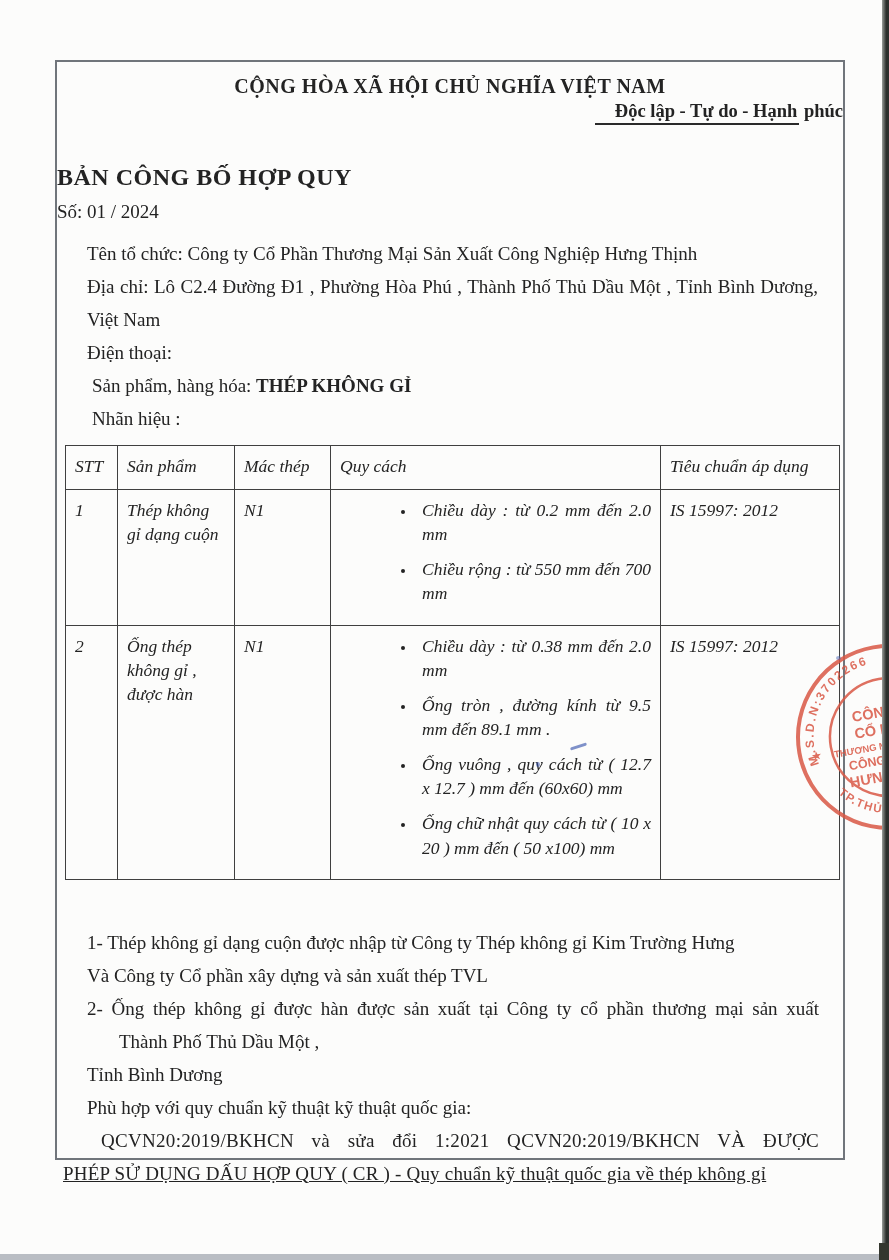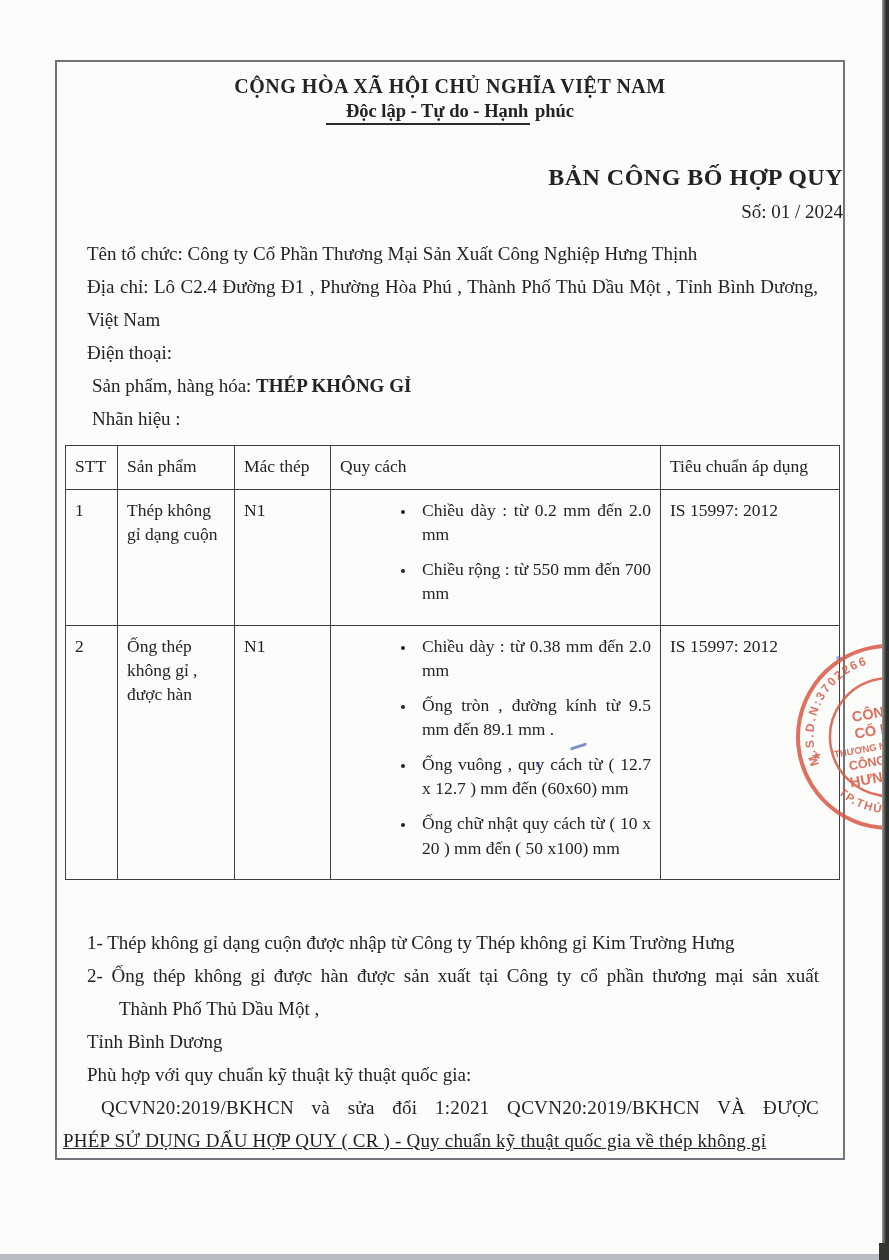--- a/index.html
+++ b/index.html
@@ -18,33 +18,33 @@
   .scan-corner-mark { position:absolute; bottom:0; right:0; width:10px; height:17px;
     background:#34372f; }
 
   .page-frame {
     position:absolute; left:55px; top:60px; width:790px; height:1100px;
     border:2px solid #70757b; background:transparent;
   }
 
   .nat-title { margin-top:13px; text-align:center; font-weight:bold;
     font-size:20px; letter-spacing:.5px; }
-  .motto { margin-top:3px; text-align:center; font-weight:bold; font-size:18.5px; }
+  .motto { margin-top:3px; text-align:right; font-weight:bold; font-size:18.5px; }
   .motto .u { border-bottom:2px solid #2a2a2a; padding:0 2px 2px 20px; }
-  .doc-title { margin-top:42px; text-align:right; font-weight:bold;
+  .doc-title { margin-top:42px; text-align:left; font-weight:bold;
     font-size:24px; letter-spacing:.5px; }
-  .doc-number { margin-top:10px; text-align:right; font-size:19px; }
+  .doc-number { margin-top:10px; text-align:left; font-size:19px; }
 
   .info { padding:14px 25px 0 30px; font-size:19px; }
   .info p { line-height:33px; text-align:justify; }
   .indented { padding-left:5px; }
   .bold { font-weight:bold; }
 
   .spec-table { border-collapse:collapse; margin:10px 0 0 8px; width:774px;
-    font-size:17.5px; table-layout:fixed; }
+    font-size:17.5px; table-layout:fixed;font-style:italic; }
   .spec-table th, .spec-table td {
     border:1.5px solid #3f3f3f; vertical-align:top; padding:8px 9px;
     line-height:1.38; font-weight:normal; text-align:left;
   }
   .spec-table col.c1 { width:52px; } .spec-table col.c2 { width:117px; }
   .spec-table col.c3 { width:96px; } .spec-table col.c4 { width:330px; }
   .spec-table col.c5 { width:179px; }
   .spec-table thead tr { height:44px; }
   .spec-table tr.r1 { height:92px; } .spec-table tr.r2 { height:238px; }
   .cell-center { text-align:center; }
@@ -130,20 +130,21 @@
             <li>Ống chữ nhật quy cách từ ( 10 x 20 ) mm đến ( 50 x100) mm</li>
           </ul>
         </td>
         <td>IS 15997: 2012</td>
       </tr>
     </tbody>
   </table>
 
   <div class="notes">
     <div>1-  Thép không gỉ dạng cuộn được nhập từ Công ty Thép không gỉ Kim Trường Hưng</div>
+    <div>Và Công ty Cổ phần xây dựng và sản xuất thép TVL</div>
     <div class="jlast">2-  Ống thép không gỉ được hàn được sản xuất tại Công ty cổ phần thương mại sản xuất</div>
     <div class="n-indent">Thành Phố Thủ Dầu Một ,</div>
     <div>Tỉnh Bình Dương</div>
     <div>Phù hợp với quy chuẩn kỹ thuật kỹ thuật quốc gia:</div>
     <div class="jlast qcvn1">QCVN20:2019/BKHCN và sửa đổi 1:2021 QCVN20:2019/BKHCN VÀ ĐƯỢC</div>
     <div class="qcvn2">PHÉP SỬ DỤNG DẤU HỢP QUY ( CR ) -  Quy chuẩn kỹ thuật quốc gia về thép không gỉ</div>
   </div>
 
 </div>
 

